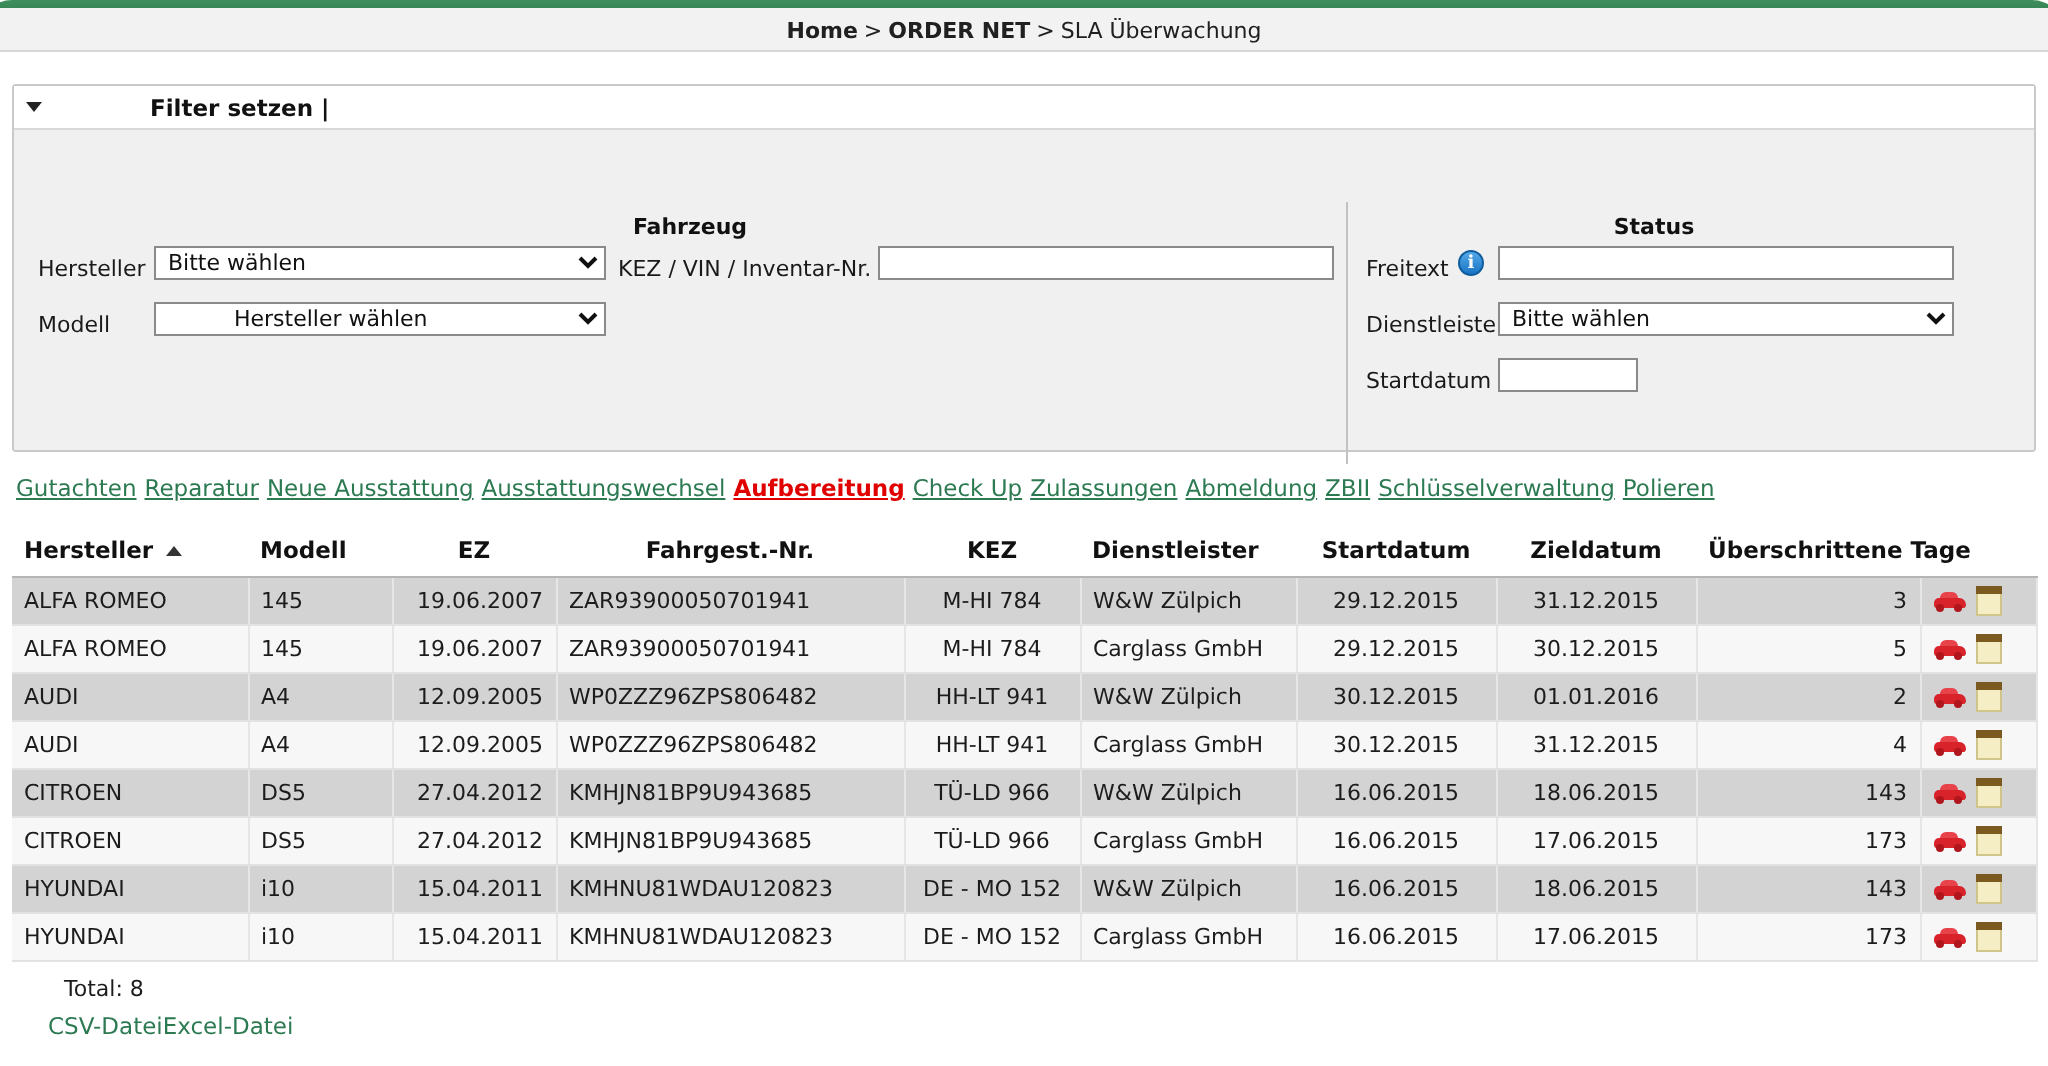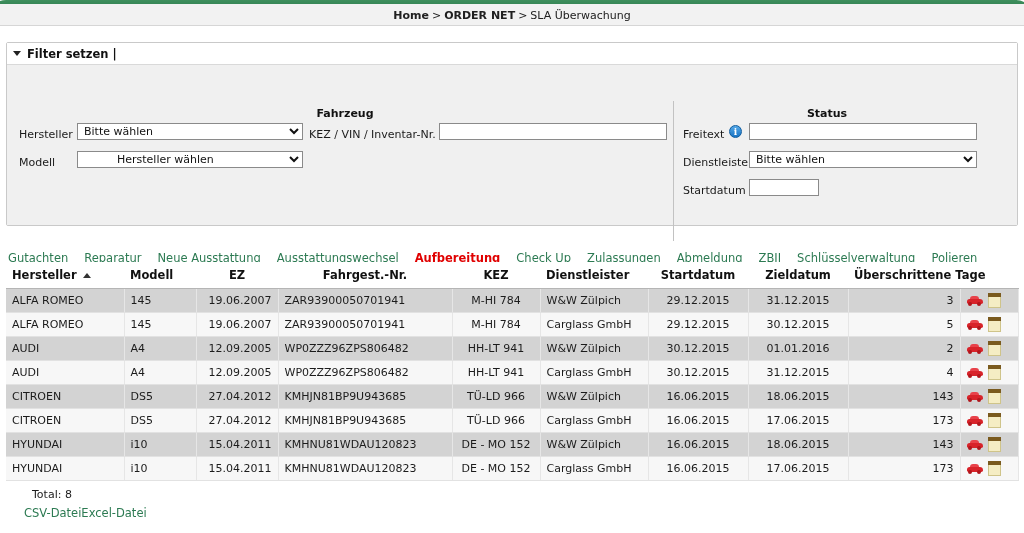--- a/index.html
+++ b/index.html
@@ -93,20 +93,21 @@
     width: 0; height: 0;
     border-left: 4.5px solid transparent;
     border-right: 4.5px solid transparent;
     border-top: 5.5px solid #222;
     margin-right: 6px;
   }
   .filterhead .ftitle {
     font-size: 11.5px;
     font-weight: bold;
     color: #111;
+    margin-left: 48px;
   }
 
   .filterbody {
     position: relative;
     height: 160px;
     background: #f0f0f0;
   }
 
   .sectitle {
     position: absolute;
@@ -200,26 +201,26 @@
     border-radius: 3px;
     cursor: pointer;
     padding: 0 10px;
   }
   #btn-suchen { left: 12px; top: 198px; }
   #btn-reset  { left: 86px; top: 198px; }
 
   
   .tabrow {
     position: absolute;
-    left: 0; top: 246px;
+    left: 0; top: 232px;
     width: 1024px; height: 24px;
     padding-left: 8px;
     display: flex;
     align-items: center;
-    gap: 16px;
+    gap: 4px;
     background: #ffffff;
   }
   .tablink {
     font-size: 11.5px;
     color: #2c7a52;
     text-decoration: underline;
     white-space: nowrap;
     cursor: pointer;
   }
   .tablink.active {

